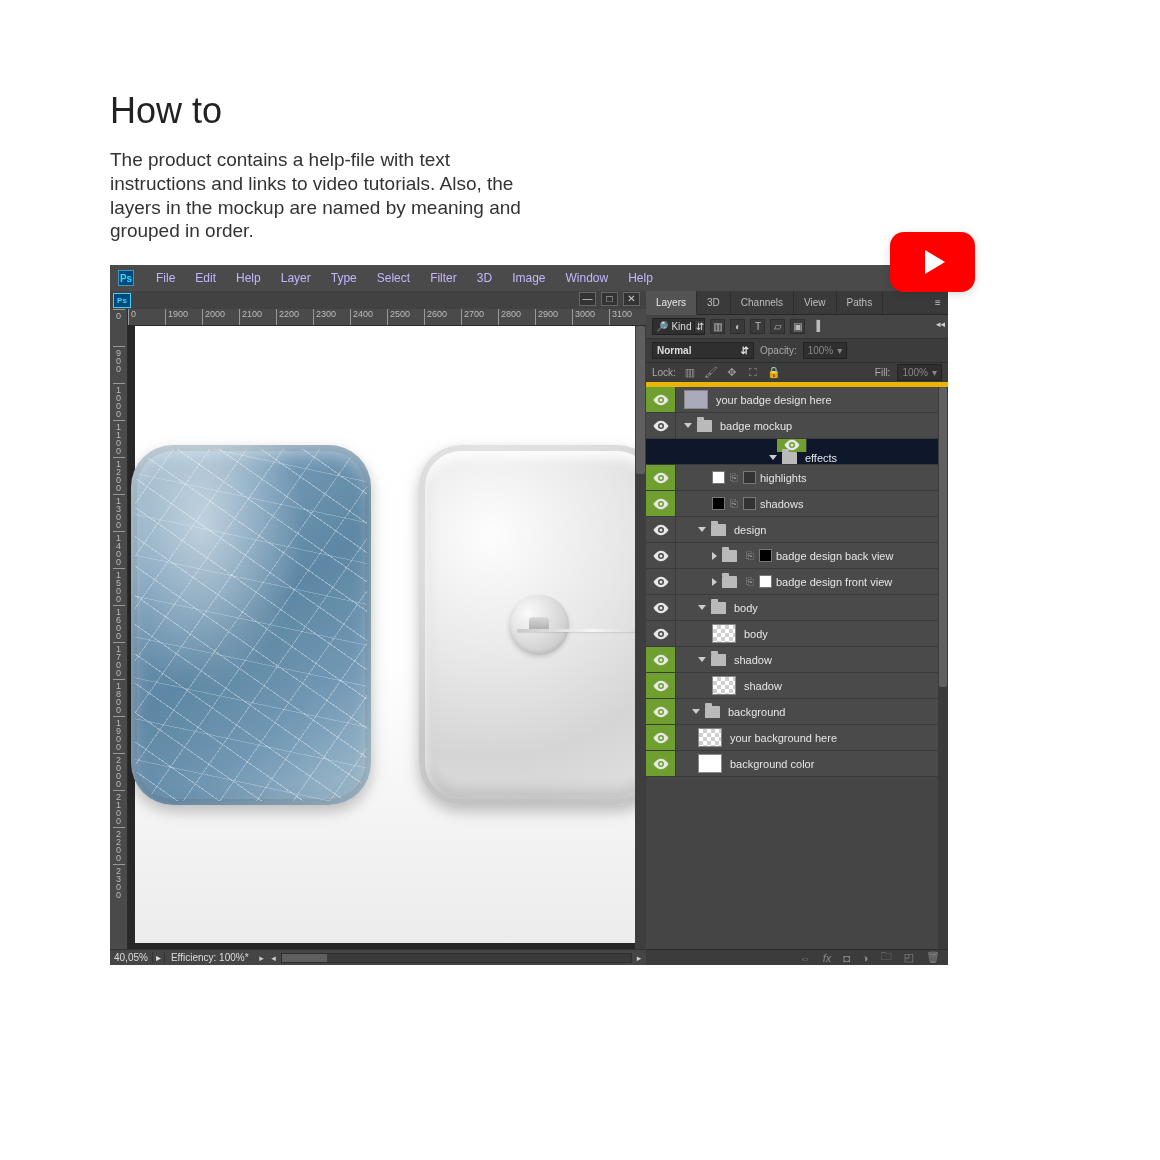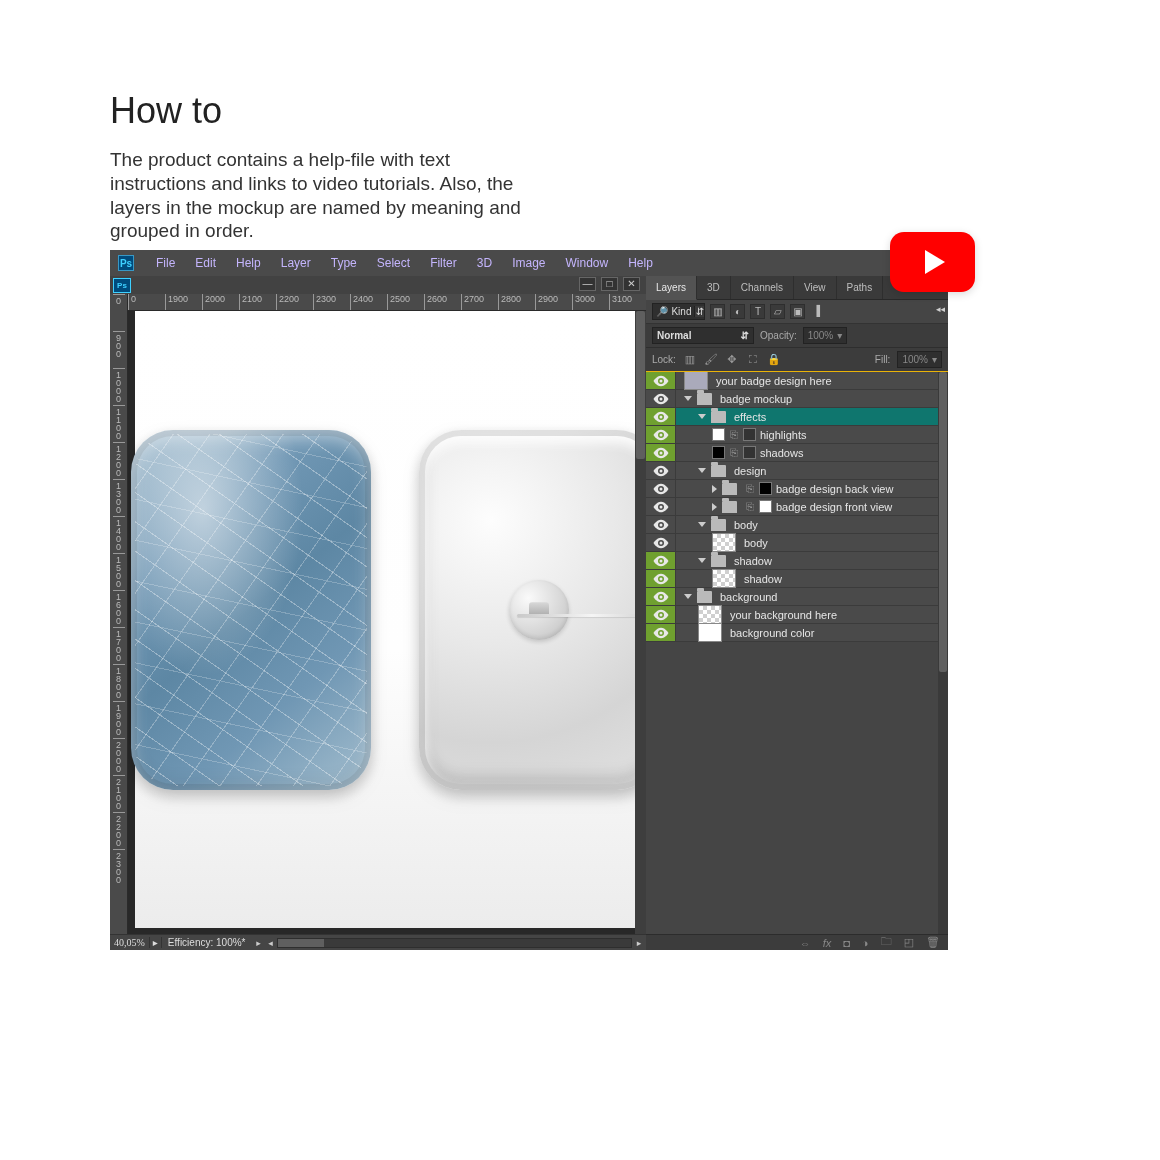--- a/index.html
+++ b/index.html
@@ -46,21 +46,21 @@
   .youtube-btn .triangle {
     width: 0; height: 0;
     border-left: 20px solid #fff;
     border-top: 12px solid transparent;
     border-bottom: 12px solid transparent;
     margin-left: 4px;
   }
   .ps-win {
     position: absolute;
     left: 110px;
-    top: 250px;
+    top: 265px;
     width: 838px;
     height: 700px;
     background: #4a4a4a;
     font-family: Arial, sans-serif;
     font-size: 11px;
     color: #ccc;
   }
   .menu-bar {
     height: 26px;
     background: #4a4a4a;
@@ -275,21 +275,21 @@
     right: 0;
     bottom: 0;
     height: 16px;
     background: #454545;
     display: flex;
     align-items: center;
     color: #ddd;
     font-size: 10px;
     border-top: 1px solid #333;
   }
-  .status-bar .zoom { padding:0 4px; border-right:1px solid #333;font-family:Liberation Serif, serif; }
+  .status-bar .zoom { padding:0 4px; border-right:1px solid #333; }
   .status-bar .arrowgl { width:12px; text-align:center; border-right:1px solid #333; padding:0 3px;}
   .status-bar .eff { padding:0 6px; }
   .status-bar .h-scroll{ flex:1; display:flex; align-items:center; padding:0 2px; gap:2px; }
   .status-bar .arrow{ width:10px; text-align:center; font-size:9px; color:#ccc;}
   .status-bar .track{ flex:1; height:10px; background:#3a3a3a; position:relative; border:1px solid #2e2e2e;}
   .status-bar .track .th{ position:absolute; left:0; top:0; height:100%; width:13%; background:#5f5f5f;}
 
   
   .panels-col {
     position: absolute;
@@ -349,44 +349,44 @@
   .lbl-s { font-size:10px; color:#aaa; }
   .pct {
     display:flex; align-items:center;
     height:17px; background:#2f2f2f; border:1px solid #222; font-size:10px; color:#888; padding:4px 4px;
   }
   .pct .dd { margin-left:4px;}
   .panel-row3 {
     height:24px; background:#3c3c3c;
     display:flex; align-items:center;
     padding:0 6px; gap:7px;
-    border-bottom:1px solid #eab308;
+    border-bottom:5px solid #eab308;
   }
   .lock-ico { width:14px; height:14px; font-size:11px; text-align:center; color:#999; }
   .layer-list {
     position:absolute;
     top:96px; left:0; right:10px; bottom:16px;
     background:#454545;
     overflow:hidden;
   }
   .layer-scroll{
     position:absolute; right:0; top:96px; width:10px; bottom:16px;
     background:#3a3a3a;
   }
   .layer-scroll .thumb { position:absolute; top:0; left:1px; width:8px; height:300px; background:#606060; border-radius:2px;}
   .layer-row {
     display:flex; align-items:center;
-    height:18px;
+    height:26px;
     background:#4a4a4a;
     border-bottom:1px solid #3b3b3b;
     font-size:11px;
     color:#e5e5e5;
     cursor:default;
   }
-  .layer-row.sel { background:#0f766e;}
+  .layer-row.sel { background:#0f172a;flex-direction:column;}
   .eye-cell {
     width:30px; height:100%;
     display:flex; align-items:center; justify-content:center;
     border-right:1px solid #3b3b3b;
     background:#4a4a4a;
   }
   .eye-cell.on { background:#6fa02f; }
   .eye-svg { width:18px; height:12px; }
   .indent { display:flex; align-items:center; height:100%; }
   .tri {
@@ -784,21 +784,21 @@
             <span class="layer-name">shadow</span>
           </div>
         </div>
         <div class="layer-row">
           <div class="eye-cell on">
             <svg class="eye-svg" viewBox="0 0 24 16">
               <path d="M12 1C6 1 2 8 2 8s4 7 10 7 10-7 10-7-4-7-10-7zm0 11a4 4 0 110-8 4 4 0 010 8z" fill="#e8e8e8"></path>
               <circle cx="12" cy="8" r="2" fill="#e8e8e8"></circle>
             </svg>
           </div>
-          <div class="indent" style="padding-left: 8px;">
+          <div class="indent" style="padding-left: 8px; margin-left: 8px;">
             <span class="tri"></span>
             <span class="folder"></span>
             <span class="layer-name">background</span>
           </div>
         </div>
         <div class="layer-row">
           <div class="eye-cell on">
             <svg class="eye-svg" viewBox="0 0 24 16">
               <path d="M12 1C6 1 2 8 2 8s4 7 10 7 10-7 10-7-4-7-10-7zm0 11a4 4 0 110-8 4 4 0 010 8z" fill="#e8e8e8"></path>
               <circle cx="12" cy="8" r="2" fill="#e8e8e8"></circle>

